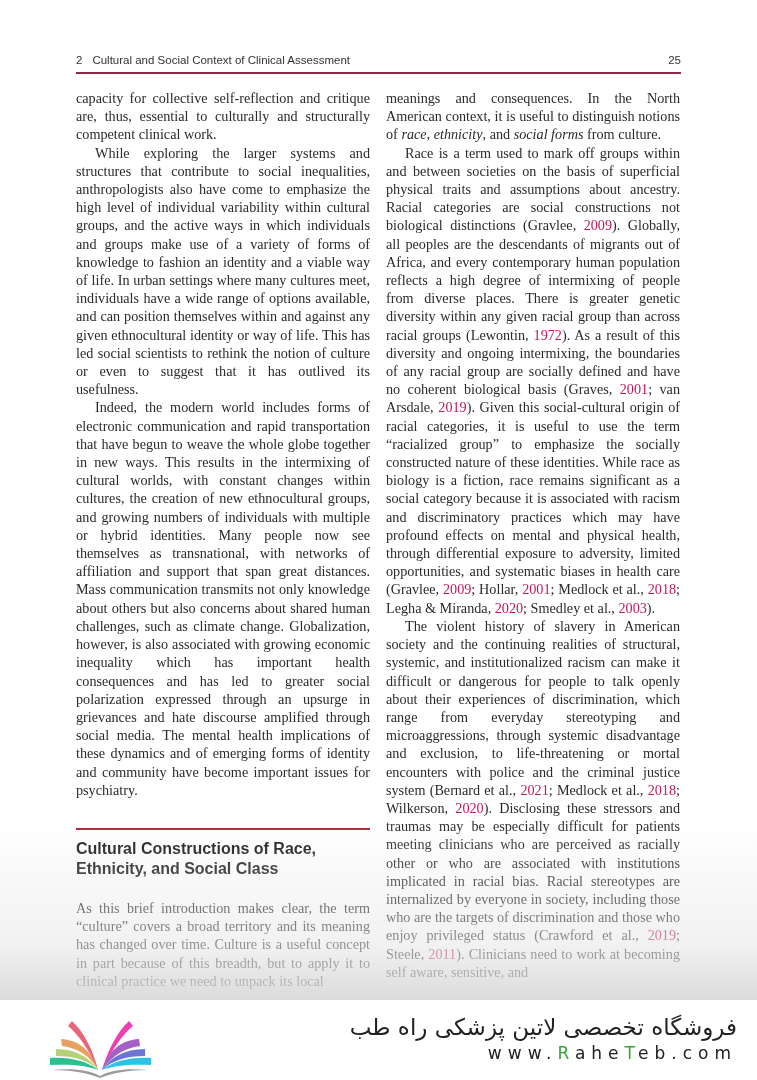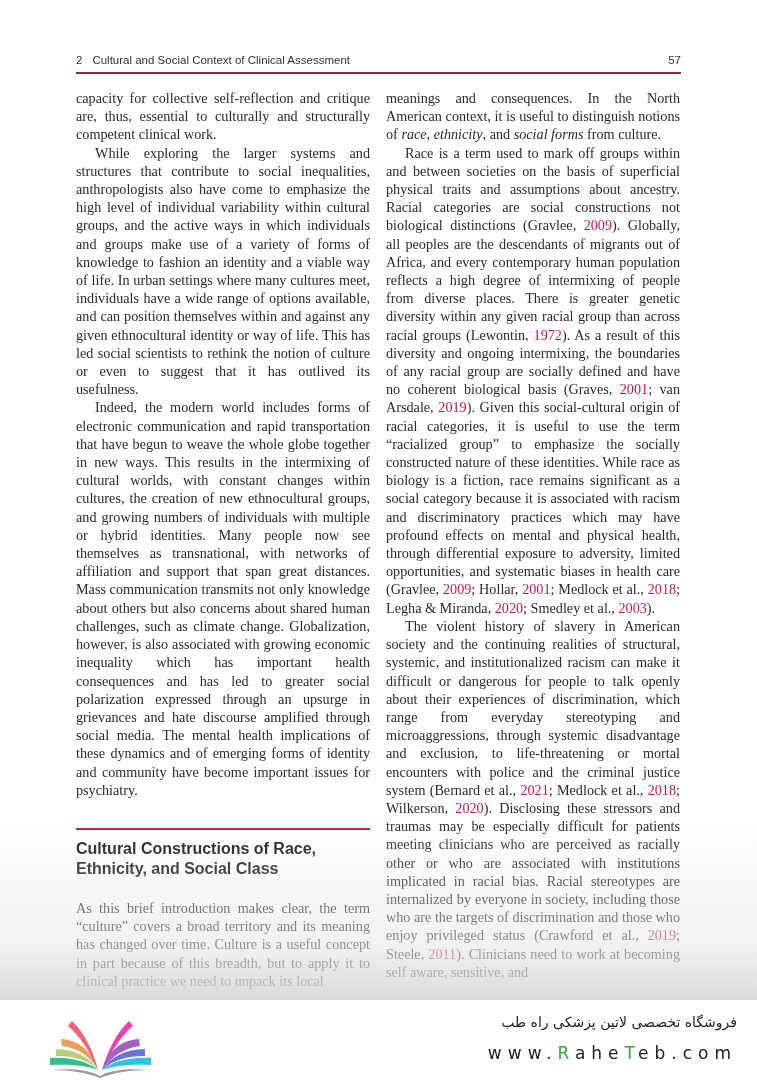--- a/index.html
+++ b/index.html
@@ -44,38 +44,38 @@
       margin-top: 9px; text-align: left;
     }
     .section-gap { height: 20px; }
     .watermark {
       position: absolute; left: 0; top: 1000px; width: 757px; height: 80px;
       background: #ffffff; z-index: 3;
     }
     .wm-logo { position: absolute; left: 38px; top: 12px; width: 125px; height: 66px; }
     .wm-text-fa {
       position: absolute; right: 20px; top: 14px;
-      font-family: "DejaVu Sans", sans-serif; font-size: 14px; color: #222;
+      font-family: "DejaVu Sans", sans-serif; font-size: 23px; color: #222;
       direction: rtl;
     }
     .wm-url {
       position: absolute; right: 20px; top: 43px;
       font-family: "DejaVu Sans", sans-serif; font-size: 17px; letter-spacing: 6px; color: #222;
     }
     .wm-url .green { color: #3aa63a; }
   </style>
 </head>
 <body>
 
 <div class="running-head">
   <span class="chap">
     <span>2</span>
     <span>Cultural and Social Context of Clinical Assessment</span>
   </span>
-  <span>57</span>
+  <span>25</span>
 </div>
 <div class="head-rule"></div>
 
 <div class="col col-left">
   <p>capacity for collective self-reflection and critique are, thus, essential to culturally and structurally competent clinical work.</p>
   <p class="indent">While exploring the larger systems and structures that contribute to social inequalities, anthropologists also have come to emphasize the high level of individual variability within cultural groups, and the active ways in which individuals and groups make use of a variety of forms of knowledge to fashion an identity and a viable way of life. In urban settings where many cultures meet, individuals have a wide range of options available, and can position themselves within and against any given ethnocultural identity or way of life. This has led social scientists to rethink the notion of culture or even to suggest that it has outlived its usefulness.</p>
   <p class="indent">Indeed, the modern world includes forms of electronic communication and rapid transportation that have begun to weave the whole globe together in new ways. This results in the intermixing of cultural worlds, with constant changes within cultures, the creation of new ethnocultural groups, and growing numbers of individuals with multiple or hybrid identities. Many people now see themselves as transnational, with networks of affiliation and support that span great distances. Mass communication transmits not only knowledge about others but also concerns about shared human challenges, such as climate change. Globalization, however, is also associated with growing economic inequality which has important health consequences and has led to greater social polarization expressed through an upsurge in grievances and hate discourse amplified through social media. The mental health implications of these dynamics and of emerging forms of identity and community have become important issues for psychiatry.</p>
   <div class="section-rule"></div>
   <div class="section-title">
     <div>Cultural Constructions of Race,</div>

